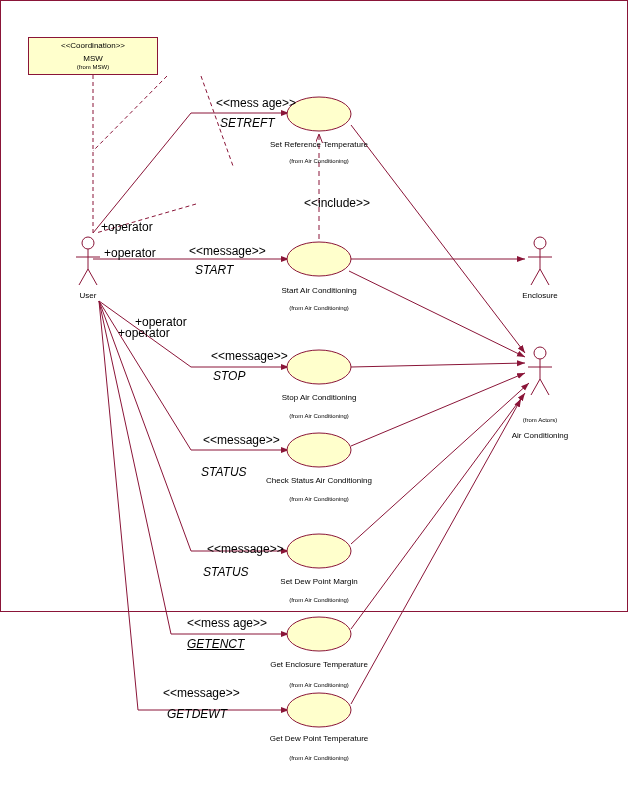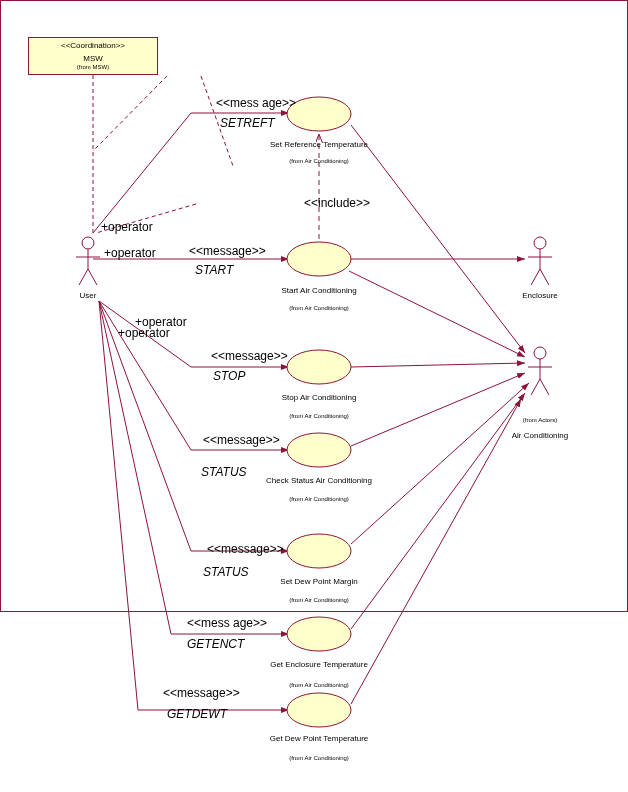--- a/index.html
+++ b/index.html
@@ -173,21 +173,21 @@
   <div class="label" style="left:210px; top:348px;">&lt;&lt;message&gt;&gt;</div>
   <div class="label italic" style="left:212px; top:368px;">STOP</div>
 
   <div class="label" style="left:202px; top:432px;">&lt;&lt;message&gt;&gt;</div>
   <div class="label italic" style="left:200px; top:464px;">STATUS</div>
 
   <div class="label" style="left:206px; top:541px;">&lt;&lt;message&gt;&gt;</div>
   <div class="label italic" style="left:202px; top:564px;">STATUS</div>
 
   <div class="label" style="left:186px; top:615px;">&lt;&lt;mess age&gt;&gt;</div>
-  <div class="label italic" style="left:186px; top:636px;">GETENCT</div>
+  <div class="label italic" style="left:186px; top:636px;text-decoration:underline;">GETENCT</div>
 
   <div class="label" style="left:162px; top:685px;">&lt;&lt;message&gt;&gt;</div>
   <div class="label italic" style="left:166px; top:706px;">GETDEWT</div>
 
   <div class="label" style="left:100px; top:219px;">+operator</div>
   <div class="label" style="left:103px; top:245px;">+operator</div>
   <div class="label" style="left:134px; top:314px;">+operator</div>
   <div class="label" style="left:117px; top:325px;">+operator</div>
   <div class="label" style="left:303px; top:195px;">&lt;&lt;include&gt;&gt;</div>
 

